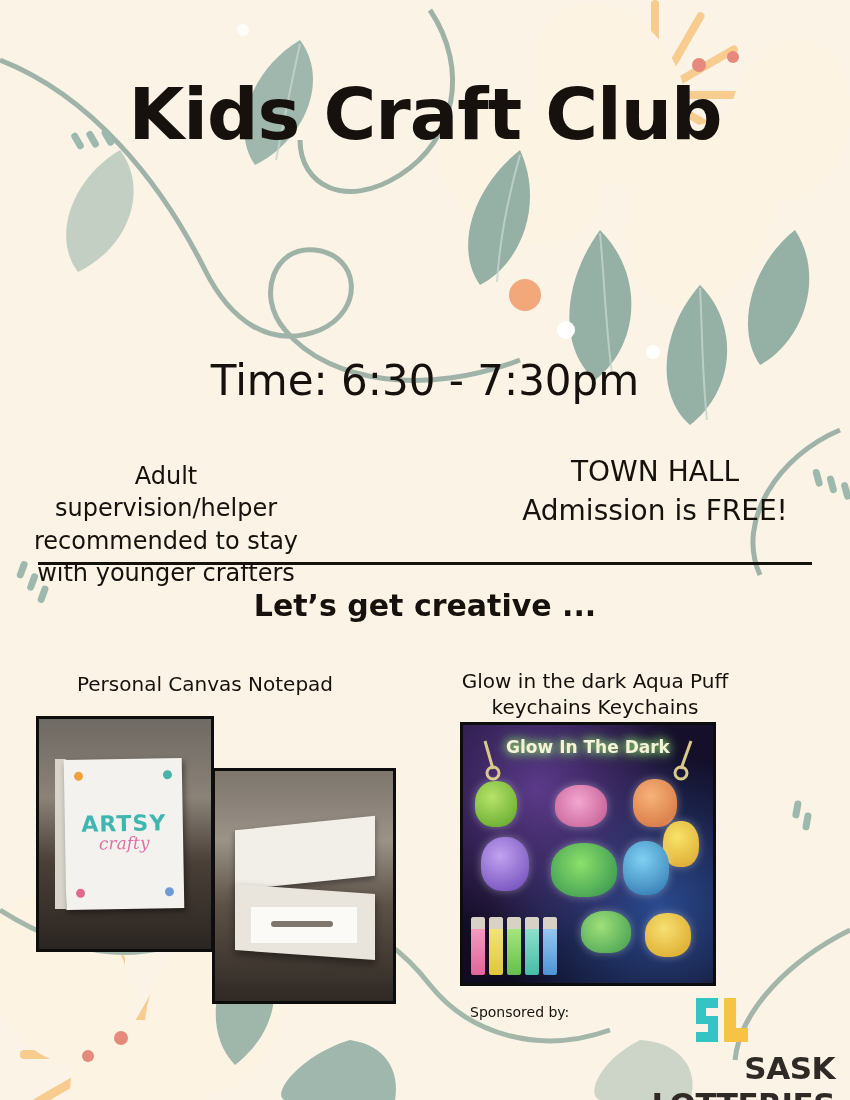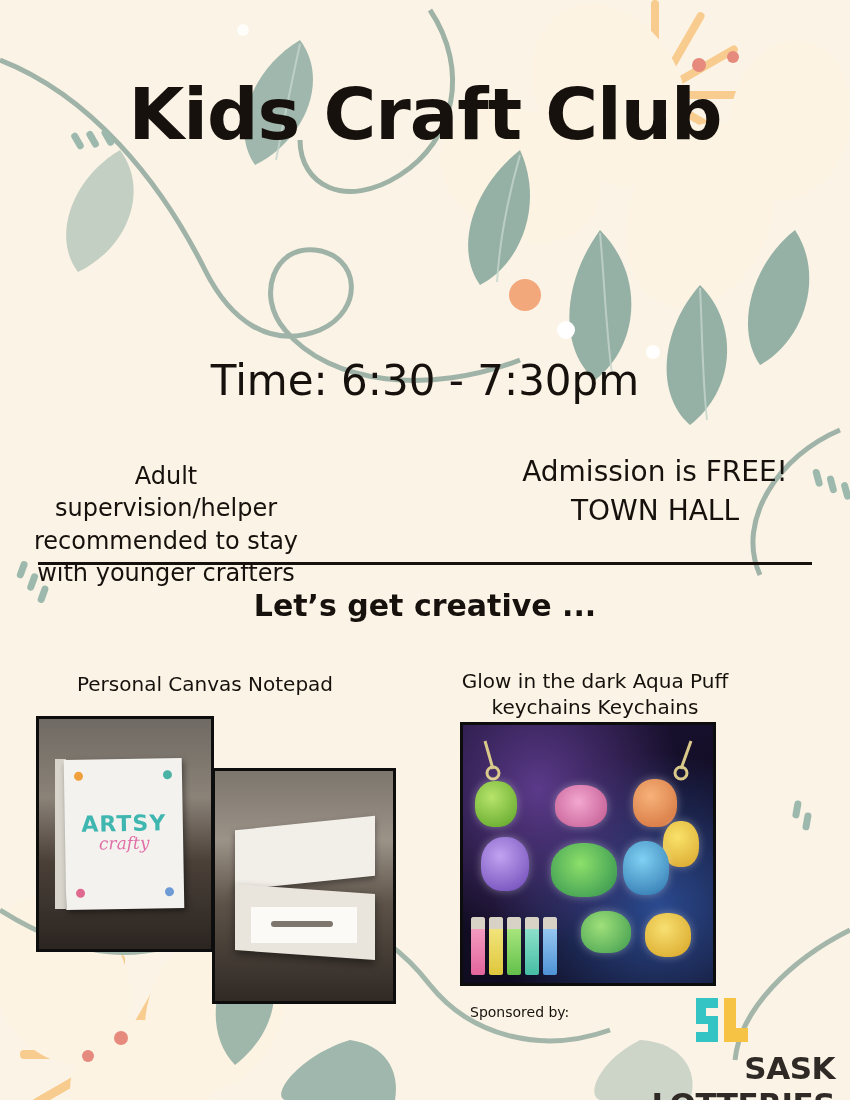--- a/index.html
+++ b/index.html
@@ -404,22 +404,22 @@
 
   <div class="content">
 
     <div class="title">Kids Craft Club</div>
 
     <div class="time-line">Time:  6:30 - 7:30pm</div>
 
     <div class="supervision">Adult supervision/helper recommended to stay with younger crafters</div>
 
     <div class="venue">
+      <div>TOWN HALL</div>
       <div>Admission is FREE!</div>
-      <div>TOWN HALL</div>
     </div>
 
     <div class="divider"></div>
 
     <div class="creative">Let’s get creative ...</div>
 
     <div class="cap-left">Personal Canvas Notepad</div>
     <div class="cap-right">Glow in the dark Aqua Puff keychains Keychains</div>
 
     <div class="photo photo-a">
@@ -438,20 +438,21 @@
     <div class="photo photo-b">
       <div class="pb-bg"></div>
       <div class="pb-box"></div>
       <div class="pb-box2"></div>
       <div class="pb-inner"></div>
       <div class="pb-pen"></div>
     </div>
 
     <div class="photo photo-c">
       <div class="pc-bg"></div>
+      <div class="pc-title">Glow In The Dark</div>
 
       <svg style="position:absolute;inset:0;" viewBox="0 0 250 258">
         <path d="M22 16 L30 44" stroke="#d9c98a" stroke-width="3" fill="none"></path>
         <path d="M228 16 L218 44" stroke="#d9c98a" stroke-width="3" fill="none"></path>
         <circle cx="30" cy="48" r="6" fill="none" stroke="#d9c98a" stroke-width="3"></circle>
         <circle cx="218" cy="48" r="6" fill="none" stroke="#d9c98a" stroke-width="3"></circle>
       </svg>
 
       <div class="charm" style="left:12px;top:56px;width:42px;height:46px;background:radial-gradient(circle at 40% 35%,#b7e36a,#5ba427);"></div>
       <div class="charm" style="left:92px;top:60px;width:52px;height:42px;background:radial-gradient(circle at 45% 40%,#f3a7d0,#c0578f);"></div>

